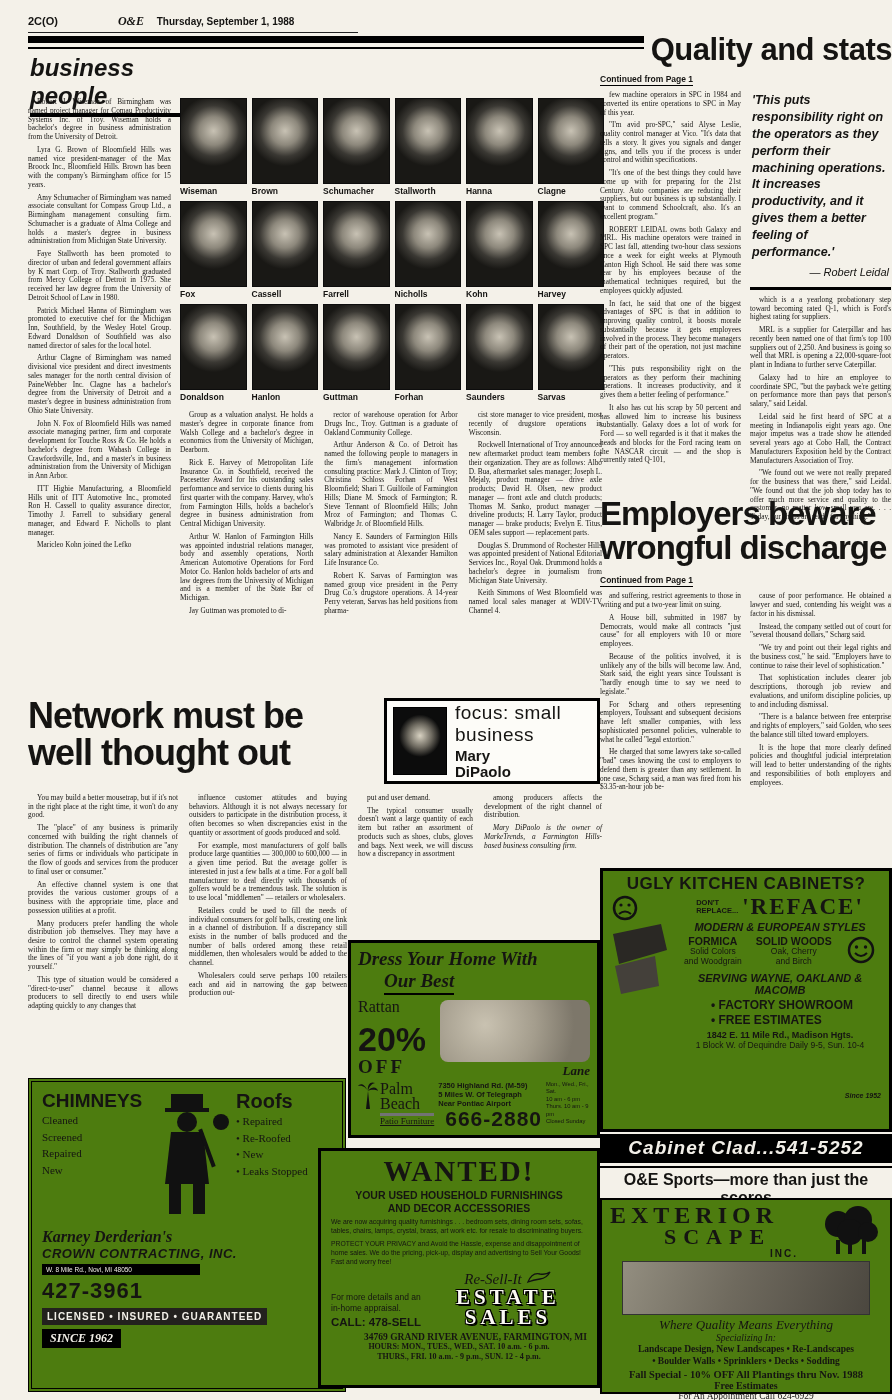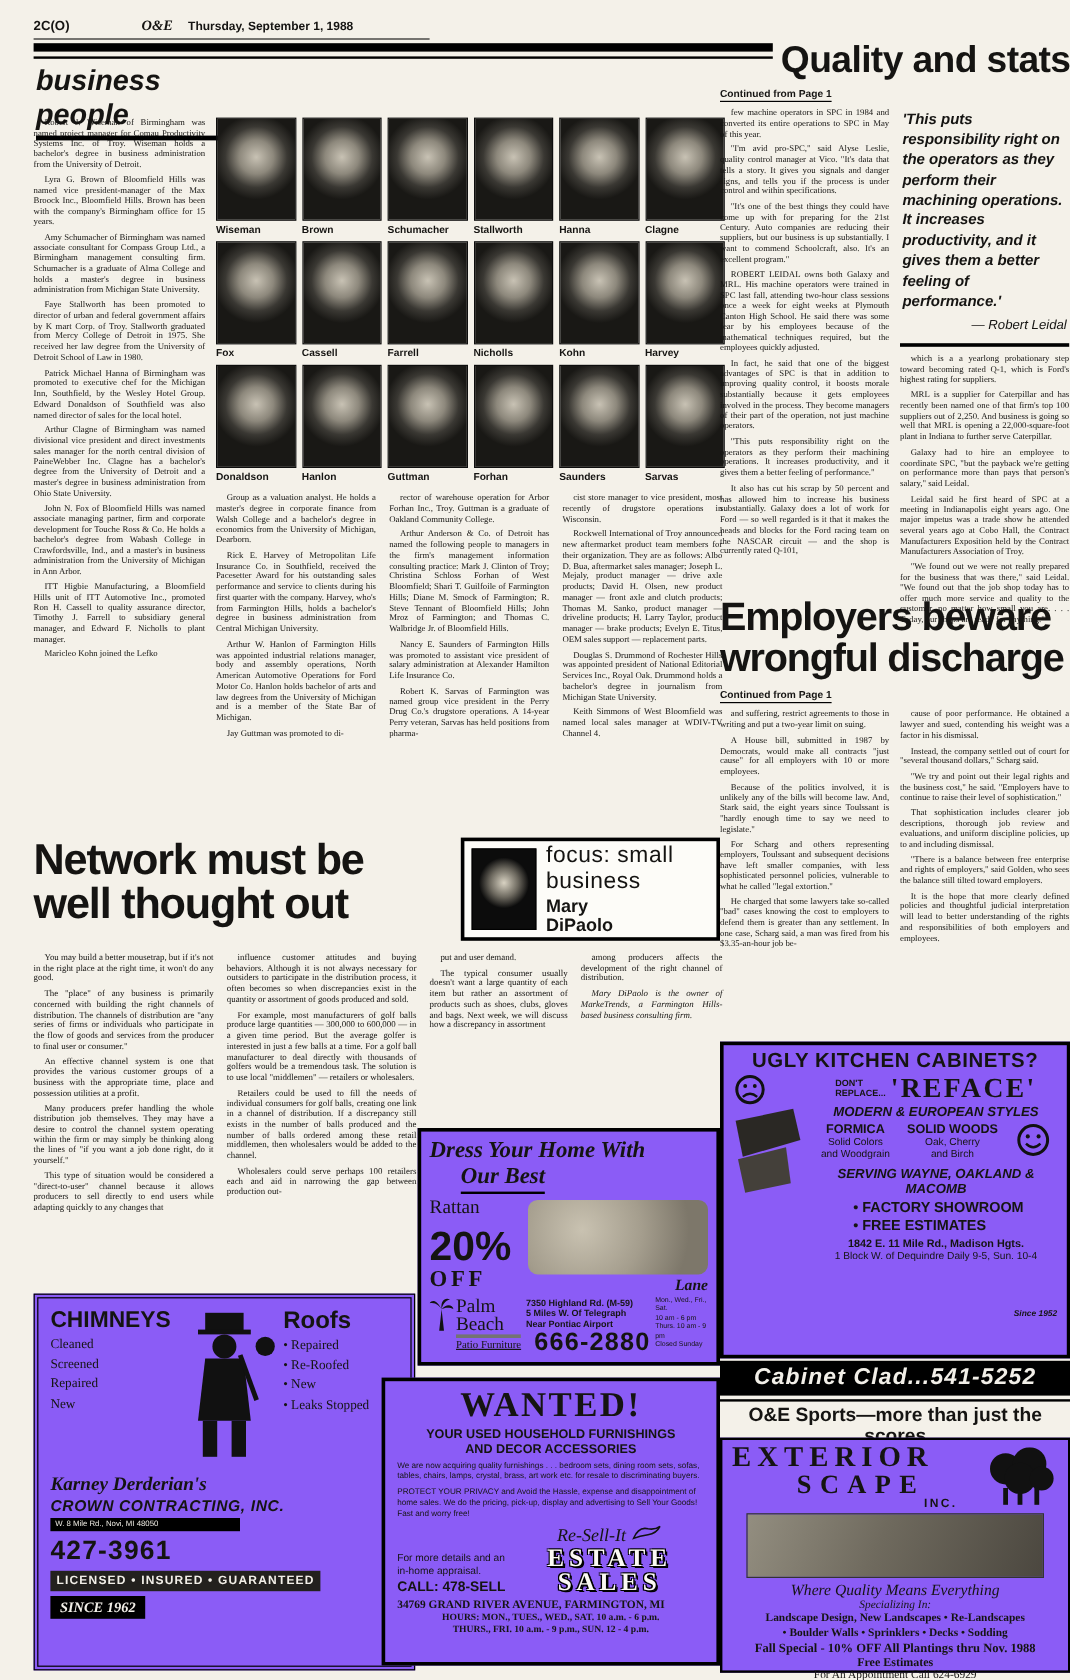--- a/index.html
+++ b/index.html
@@ -47,21 +47,21 @@
   .focus-kicker{font:300 19px "Liberation Sans",sans-serif;letter-spacing:0.5px;}
   .focus-name{font:bold 15px/1.05 "Liberation Sans",sans-serif;margin-top:2px;}
   .n-cols{display:flex;gap:11px;margin-top:10px;}
   .n-c1{width:150px;flex:none;}
   .n-c2{width:158px;flex:none;}
   .n-c3{width:115px;flex:none;}
   .n-c4{width:118px;flex:none;}
   .tight2 p.art{font-size:7.4px;line-height:1.18;margin:0 0 4px;}
   .bio{font-style:italic;}
   
-  .ad{box-sizing:border-box;background:#8b5cf6;}
+  .ad{box-sizing:border-box;background:#4d7c0f;}
   
   .ad-chimneys{position:absolute;left:28px;top:1078px;width:318px;height:314px;border:4px double #000;padding:8px 10px 6px;}
   .ch-top{display:flex;justify-content:space-between;}
   .ch-block{width:96px;}
   .ch-title{font:bold 19px "Liberation Sans",sans-serif;}
   .ch-item{font:11px/1.5 "Liberation Serif",serif;}
   .roofs-title{font:bold 20px "Liberation Sans",sans-serif;}
   .sweep{flex:none;margin-top:-2px;}
   .crown-script{font:bold italic 16px "Liberation Serif",serif;margin-top:4px;}
   .crown-name{font:bold italic 13px "Liberation Sans",sans-serif;letter-spacing:0.5px;}
@@ -92,21 +92,21 @@
   .w-title{font:bold 29px "Liberation Serif",serif;text-align:center;letter-spacing:2px;}
   .w-sub{font:bold 10.5px/1.2 "Liberation Sans",sans-serif;text-align:center;margin-top:1px;}
   .w-body{font:6.8px/1.35 "Liberation Sans",sans-serif;margin:3px 0 0;text-align:left;}
   .w-bottom{display:flex;margin-top:4px;align-items:flex-end;gap:6px;}
   .w-details{font:8.5px/1.3 "Liberation Sans",sans-serif;width:92px;flex:none;}
   .w-call{font:bold 11.5px "Liberation Sans",sans-serif;margin-top:2px;}
   .w-brand{flex:1;text-align:center;}
   .resell{font:italic 15px "Liberation Serif",serif;}
   .estate{font:bold 21px/0.95 "Liberation Serif",serif;letter-spacing:4px;color:#fbf9f3;
           text-shadow:-1px -1px 0 #000,1px -1px 0 #000,-1px 1px 0 #000,1px 1px 0 #000,2px 2px 0 #000;}
-  .w-addr{font:bold 9.5px "Liberation Serif",serif;text-align:left;margin-top:4px;}
+  .w-addr{font:bold 9.5px "Liberation Serif",serif;text-align:right;margin-top:4px;}
   .w-hours{font:bold 8px/1.25 "Liberation Serif",serif;text-align:center;}
   
   .ad-ugly{position:absolute;left:600px;top:868px;width:292px;height:264px;border:3px solid #000;padding:3px 6px;}
   .u-title{font:bold 17px "Liberation Sans",sans-serif;text-align:center;letter-spacing:0.5px;}
   .u-row{display:flex;gap:4px;}
   .u-art{width:64px;flex:none;position:relative;}
   .u-main{flex:1;text-align:center;}
   .dont{font:bold 7.5px/1.1 "Liberation Sans",sans-serif;display:inline-block;vertical-align:middle;text-align:left;}
   .reface{font:bold 23px "Liberation Serif",serif;letter-spacing:2px;display:inline-block;vertical-align:middle;}
   .styles{font:bold italic 11px "Liberation Sans",sans-serif;margin-top:1px;}
@@ -239,21 +239,21 @@
           </div>
       </div>
       <div class="bp-cols tight">
         <div class="col">
             <p class="art">Group as a valuation analyst. He holds a master's degree in corporate finance from Walsh College and a bachelor's degree in economics from the University of Michigan, Dearborn.</p>
             <p class="art">Rick E. Harvey of Metropolitan Life Insurance Co. in Southfield, received the Pacesetter Award for his outstanding sales performance and service to clients during his first quarter with the company. Harvey, who's from Farmington Hills, holds a bachelor's degree in business administration from Central Michigan University.</p>
             <p class="art">Arthur W. Hanlon of Farmington Hills was appointed industrial relations manager, body and assembly operations, North American Automotive Operations for Ford Motor Co. Hanlon holds bachelor of arts and law degrees from the University of Michigan and is a member of the State Bar of Michigan.</p>
             <p class="art">Jay Guttman was promoted to di-</p>
           </div>
         <div class="col">
-            <p class="art">rector of warehouse operation for Arbor Forhan Inc., Troy. Guttman is a graduate of Oakland Community College.</p>
+            <p class="art">rector of warehouse operation for Arbor Drugs Inc., Troy. Guttman is a graduate of Oakland Community College.</p>
             <p class="art">Arthur Anderson &amp; Co. of Detroit has named the following people to managers in the firm's management information consulting practice: Mark J. Clinton of Troy; Christina Schloss Forhan of West Bloomfield; Shari T. Guilfoile of Farmington Hills; Diane M. Smock of Farmington; R. Steve Tennant of Bloomfield Hills; John Mroz of Farmington; and Thomas C. Walbridge Jr. of Bloomfield Hills.</p>
             <p class="art">Nancy E. Saunders of Farmington Hills was promoted to assistant vice president of salary administration at Alexander Hamilton Life Insurance Co.</p>
             <p class="art">Robert K. Sarvas of Farmington was named group vice president in the Perry Drug Co.'s drugstore operations. A 14-year Perry veteran, Sarvas has held positions from pharma-</p>
           </div>
         <div class="col">
             <p class="art">cist store manager to vice president, most recently of drugstore operations in Wisconsin.</p>
             <p class="art">Rockwell International of Troy announced new aftermarket product team members for their organization. They are as follows: Albo D. Bua, aftermarket sales manager; Joseph L. Mejaly, product manager — drive axle products; David H. Olsen, new product manager — front axle and clutch products; Thomas M. Sanko, product manager — driveline products; H. Larry Taylor, product manager — brake products; Evelyn E. Titus, OEM sales support — replacement parts.</p>
             <p class="art">Douglas S. Drummond of Rochester Hills was appointed president of National Editorial Services Inc., Royal Oak. Drummond holds a bachelor's degree in journalism from Michigan State University.</p>
             <p class="art">Keith Simmons of West Bloomfield was named local sales manager at WDIV-TV Channel 4.</p>
           </div>

